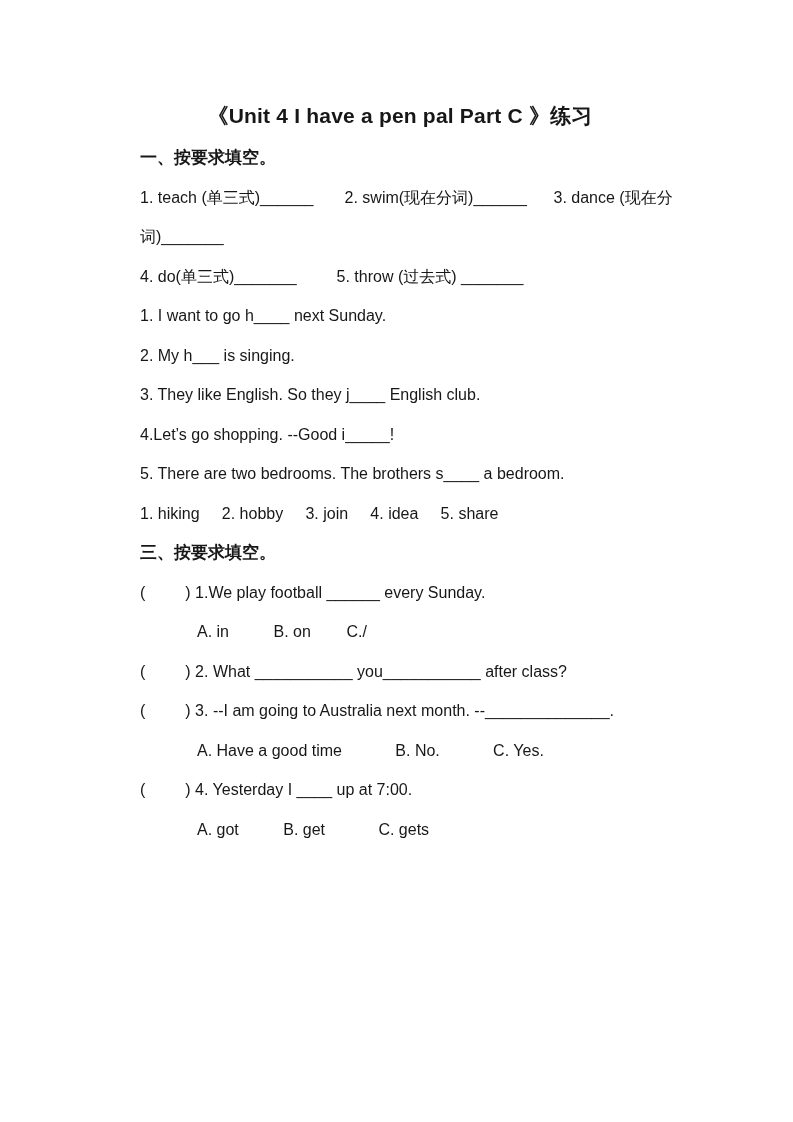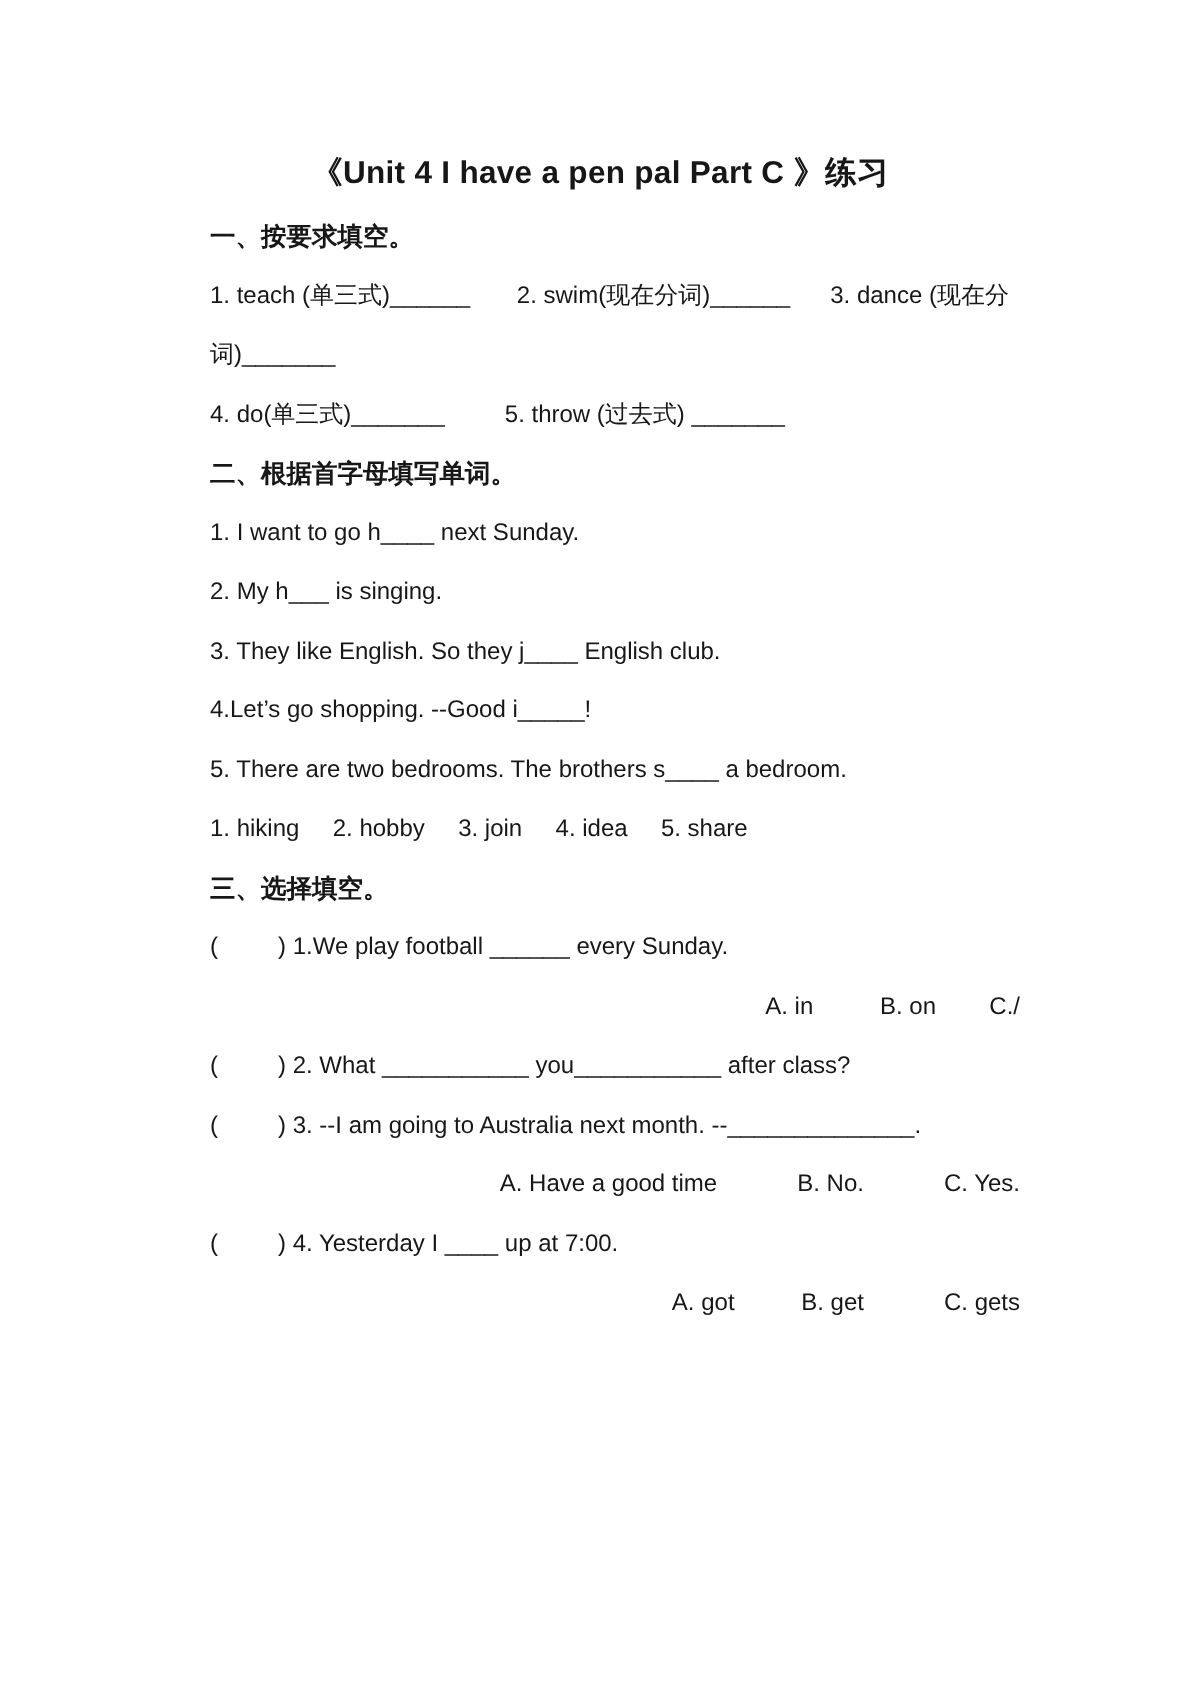--- a/index.html
+++ b/index.html
@@ -36,45 +36,43 @@
     line-height: 39.5px;
     white-space: pre;
     margin-left: 20px;
   }
   .heading {
     font-weight: bold;
     font-size: 17px;
   }
   .options {
     padding-left: 57px;
-    text-align: right;
   }
 </style>
 </head>
 <body>
 
 <div class="page">
   <div class="content">
 
     <h1 class="title">《Unit 4 I have a pen pal Part C 》练习</h1>
 
     <div class="line heading">一、按要求填空。</div>
     <div class="line">1. teach (单三式)______       2. swim(现在分词)______      3. dance (现在分</div>
     <div class="line">词)_______</div>
     <div class="line">4. do(单三式)_______         5. throw (过去式) _______</div>
 
-    <div class="line heading">二、根据首字母填写单词。</div>
     <div class="line">1. I want to go h____ next Sunday.</div>
     <div class="line">2. My h___ is singing.</div>
     <div class="line">3. They like English. So they j____ English club.</div>
     <div class="line">4.Let’s go shopping. --Good i_____!</div>
     <div class="line">5. There are two bedrooms. The brothers s____ a bedroom.</div>
     <div class="line">1. hiking     2. hobby     3. join     4. idea     5. share</div>
 
-    <div class="line heading">三、选择填空。</div>
+    <div class="line heading">三、按要求填空。</div>
 
     <div class="line">(         ) 1.We play football ______ every Sunday.</div>
     <div class="line options">A. in          B. on        C./</div>
 
     <div class="line">(         ) 2. What ___________ you___________ after class?</div>
 
     <div class="line">(         ) 3. --I am going to Australia next month. --______________.</div>
     <div class="line options">A. Have a good time            B. No.            C. Yes.</div>
 
     <div class="line">(         ) 4. Yesterday I ____ up at 7:00.</div>

